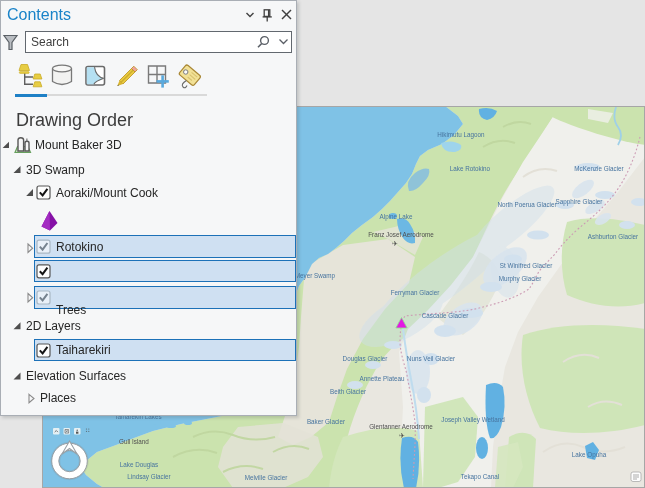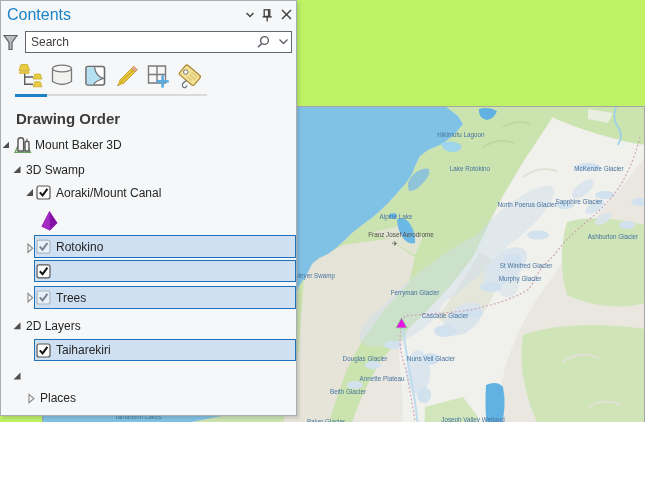--- a/index.html
+++ b/index.html
@@ -1,21 +1,21 @@
 <!DOCTYPE html>
 <html><head>
 <meta charset="utf-8">
 <style>
 html,body{margin:0;padding:0}
-#stage{position:relative;width:645px;height:422px;background:#bef264;font-family:"Liberation Sans",sans-serif;overflow:hidden}
+#stage{position:relative;width:645px;height:488px;background:#e5e5e5;font-family:"Liberation Sans",sans-serif;overflow:hidden}
 #map{position:absolute;left:42px;top:106px;width:601px;height:380px;border:1px solid #a6a6a6;background:#e9e6df}
 #panel{position:absolute;left:0;top:0;width:295px;height:414px;background:#f6f7f8;border:1px solid #a9aeb5;box-shadow:2px 2px 3px rgba(90,95,100,0.25);z-index:10}
 .abs{position:absolute;z-index:12}
 .rowtext{position:absolute;z-index:12;font-size:12px;color:#262626;white-space:nowrap}
-.hdr{position:absolute;z-index:12;font-size:15px;font-weight:bold;color:#3c3c3c;white-space:nowrap}
+.hdr{position:absolute;z-index:12;font-size:18px;font-weight:normal;color:#3c3c3c;white-space:nowrap}
 .hibox{position:absolute;z-index:11;background:#cfe0f2;border:1.5px solid #1c71b8;box-sizing:border-box}
 #searchbox{position:absolute;left:25px;top:31px;width:267px;height:22px;background:#ffffff;border:1px solid #62686f;box-sizing:border-box;z-index:11}
 #searchph{position:absolute;left:31px;top:35px;font-size:12px;color:#3f3f3f;z-index:12}
 #title{position:absolute;left:7px;top:6px;font-size:16px;color:#1a83c8;z-index:12}
 </style>
 </head>
 <body>
 <div id="stage">
 
 <div id="map">
@@ -281,20 +281,21 @@
   <polygon points="29,294.3 34,298.5 29,302.7" fill="none" stroke="#8a8a8a" stroke-width="1.1"></polygon>
 </svg>
 
 <div class="hibox" style="left:34px;top:235.3px;width:262px;height:22.3px"></div>
 <div class="hibox" style="left:34px;top:259.9px;width:262px;height:22.4px"></div>
 <div class="hibox" style="left:34px;top:286.2px;width:262px;height:22.4px"></div>
 <div class="hibox" style="left:34px;top:339.1px;width:262px;height:22.4px"></div>
 
 <div class="rowtext" style="left:35px;top:138px">Mount Baker 3D</div>
 <div class="rowtext" style="left:26px;top:162.5px">3D Swamp</div>
-<div class="rowtext" style="left:56px;top:185.5px">Aoraki/Mount Canal</div>
+<div class="rowtext" style="left:56px;top:185.5px">Aoraki/Mount Cook</div>
 <div class="rowtext" style="left:56px;top:239.5px">Rotokino</div>
-<div class="rowtext" style="left:56px;top:291px">Trees</div>
+<div class="rowtext" style="left:56px;top:303px">Trees</div>
 <div class="rowtext" style="left:26px;top:318.7px">2D Layers</div>
 <div class="rowtext" style="left:56px;top:343.3px">Taiharekiri</div>
+<div class="rowtext" style="left:26px;top:369px">Elevation Surfaces</div>
 <div class="rowtext" style="left:40px;top:391.4px">Places</div>
 
 </div>
 
 </body></html>

